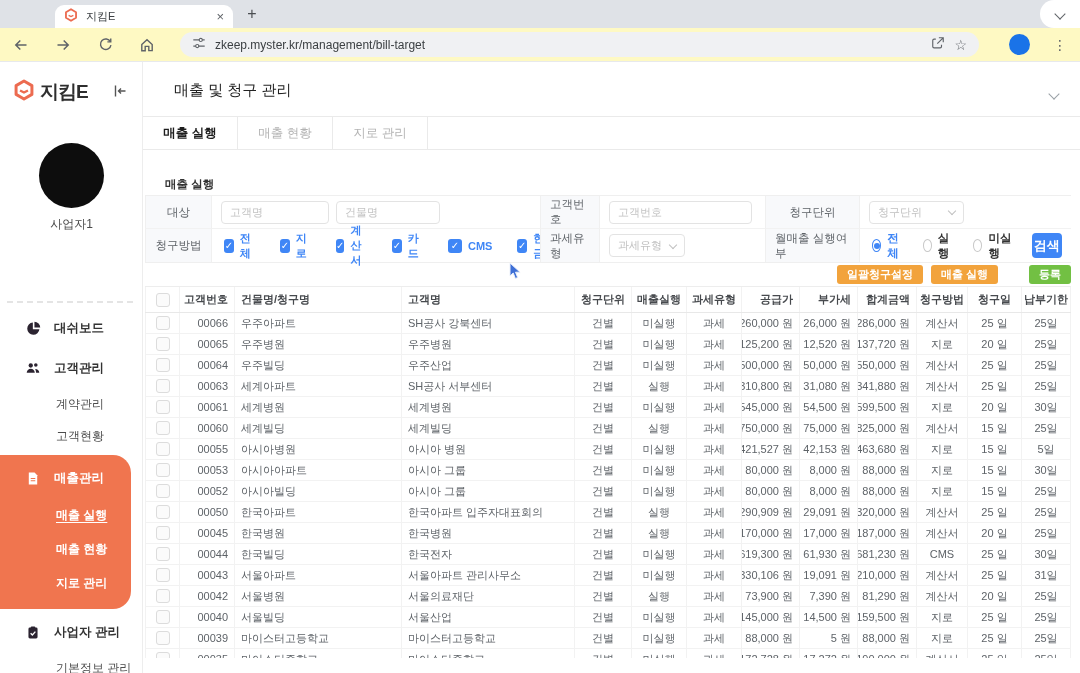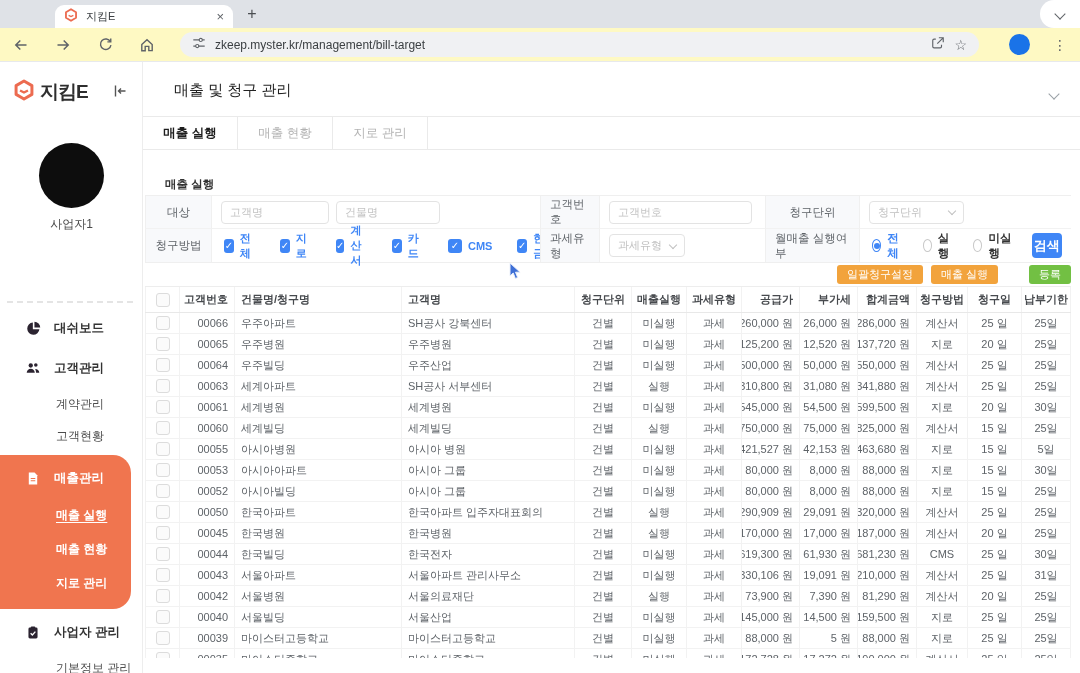--- a/index.html
+++ b/index.html
@@ -90,21 +90,21 @@
          display:flex;align-items:center;justify-content:center;background:#fff;}
   .radio.sel .r-dot{border:1.5px solid var(--blue);}
   .radio.sel .r-dot::after{content:"";width:6px;height:6px;border-radius:50%;background:var(--blue);}
   .r-label{font-size:11.5px;font-weight:bold;color:#333;}
   .radio.sel .r-label{color:var(--blue);}
   .search-btn{margin-left:auto;width:42px;height:25px;background:var(--blue);color:#fff;border-radius:4px;
               font-size:13px;font-weight:bold;display:flex;align-items:center;justify-content:center;}
 
   
   .actions{position:absolute;top:203px;right:9px;display:flex;align-items:center;gap:8px;}
-  .abtn{height:19px;padding:0 10px;border-radius:3px;color:#fff;font-size:11px;font-weight:normal;
+  .abtn{height:19px;padding:0 10px;border-radius:3px;color:#fff;font-size:11px;font-weight:bold;
         display:flex;align-items:center;}
   .abtn.orange{background:var(--orange);}
   .abtn.green{background:var(--green);margin-left:23px;}
 
   
   .tablewrap{position:absolute;left:2px;top:224px;width:926px;height:372px;overflow:hidden;}
   .trow{display:grid;grid-template-columns:35px 55px 167px 173px 57px 55px 55px 58px 58px 59px 51px 54px 49px;
         height:20px;border-bottom:1px solid #F2F2F2;font-size:11px;color:#5E6368;}
   .trow.thead{height:25px;border-top:1px solid #EDEDED;border-bottom:1px solid #E8E8E8;
               font-weight:bold;color:#474A4E;}

